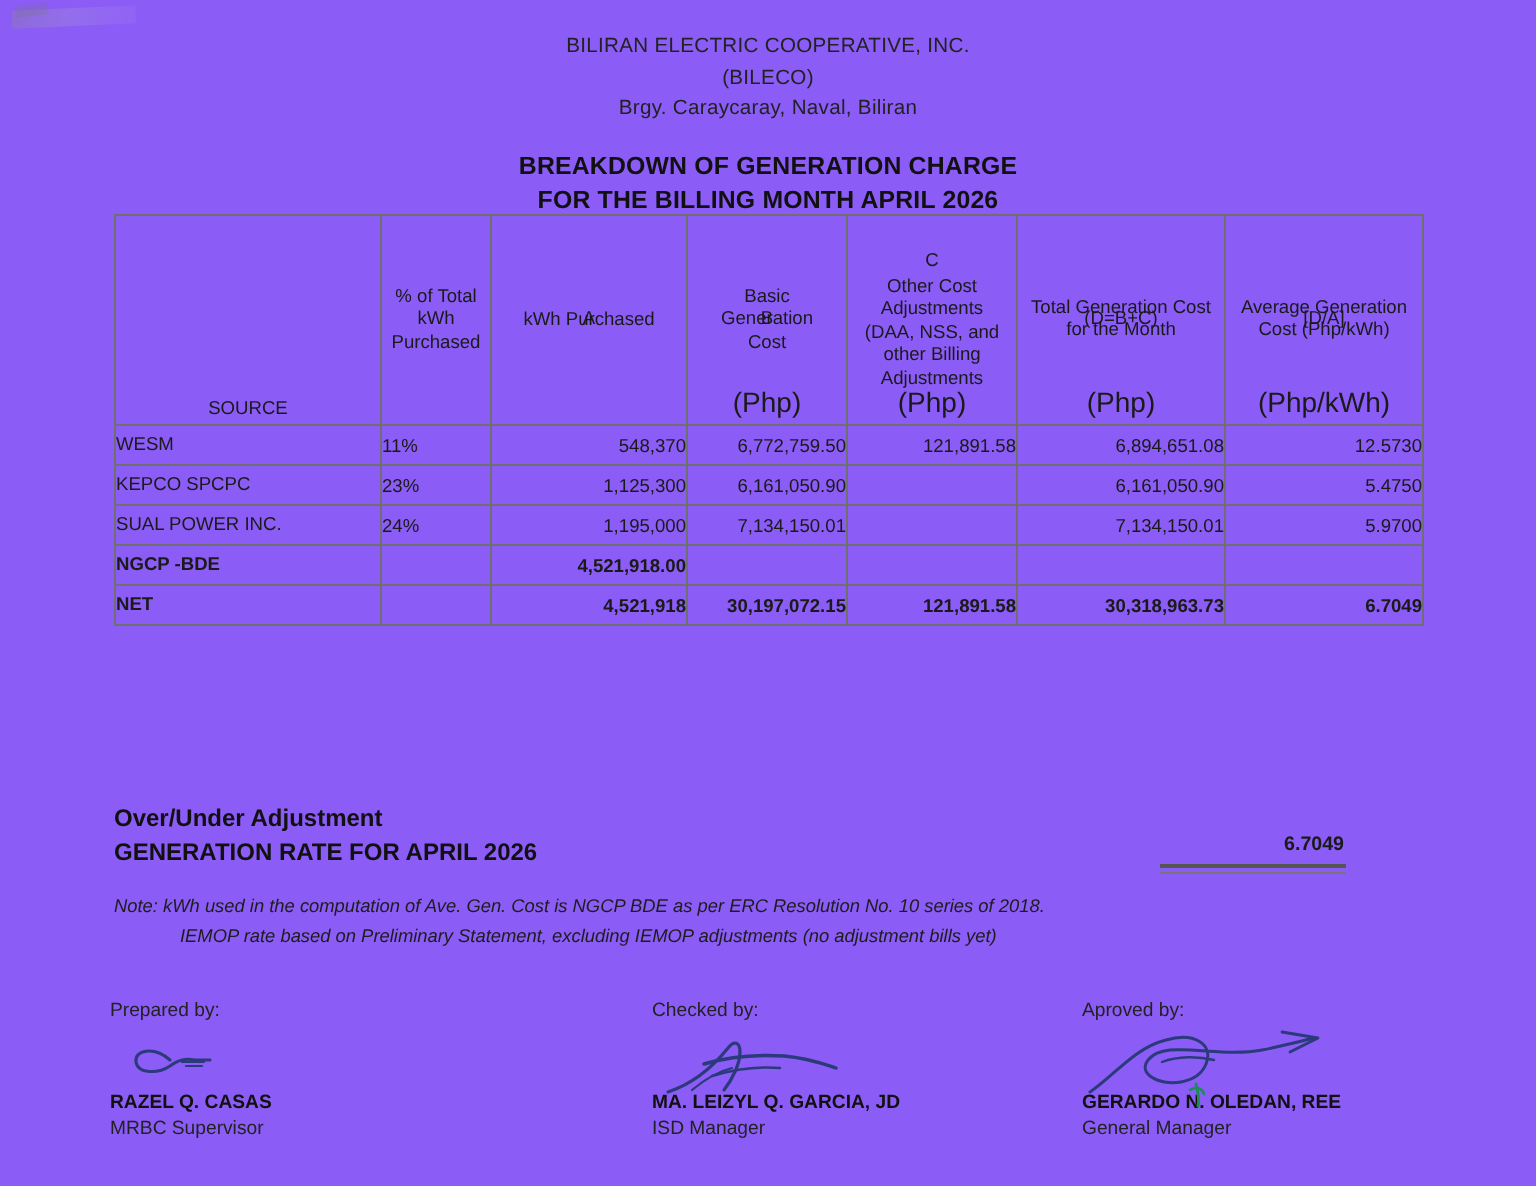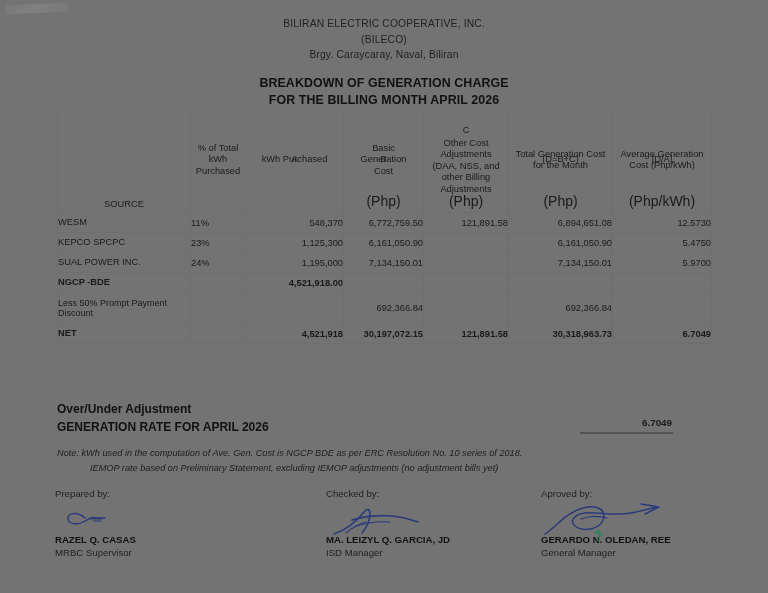--- a/index.html
+++ b/index.html
@@ -12,21 +12,21 @@
     height: 593px;
     background: #ffffff;
     font-family: "Liberation Sans", sans-serif;
     color: #1a1a1a;
     position: relative;
     overflow: hidden;
   }
   .page {
     position: absolute;
     inset: 0;
-    background: #737373;
+    background: #8b5cf6;
   }
   
   .scan-artifact {
     position: absolute;
     left: 6px;
     top: 4px;
     width: 62px;
     height: 9px;
     background: linear-gradient(100deg, rgba(140,140,140,0.30) 0%, rgba(190,190,190,0.18) 45%, rgba(230,230,230,0.05) 100%);
     transform: rotate(-2.5deg);
@@ -212,20 +212,21 @@
   .sig-area {
     position: absolute;
     left: 0;
     right: 0;
     top: 487px;
     height: 95px;
   }
   .sig-block {
     position: absolute;
     width: 230px;
+    margin-top: 12px;
   }
   .sig-1 { left: 55px; }
   .sig-2 { left: 326px; }
   .sig-3 { left: 541px; }
   .sig-caption {
     font-size: 9.6px;
     color: #222;
     line-height: 13px;
   }
   .sig-draw {
@@ -362,32 +363,20 @@
       <tr class="bold">
         <td class="lbl">NGCP -BDE</td>
         <td class="pct"></td>
         <td class="num">4,521,918.00</td>
         <td class="num"></td>
         <td class="num"></td>
         <td class="num"></td>
         <td class="num"></td>
       </tr>
 
-      <tr class="tall">
-        <td class="lbl two-line">
-          <span>Less 50% Prompt Payment</span><br>
-          <span>Discount</span>
-        </td>
-        <td class="pct"></td>
-        <td class="num"></td>
-        <td class="btm-num">692,366.84</td>
-        <td class="num"></td>
-        <td class="btm-num">692,366.84</td>
-        <td class="num"></td>
-      </tr>
 
       <tr class="bold">
         <td class="lbl">NET</td>
         <td class="pct"></td>
         <td class="num">4,521,918</td>
         <td class="num">30,197,072.15</td>
         <td class="num">121,891.58</td>
         <td class="num">30,318,963.73</td>
         <td class="num">6.7049</td>
       </tr>

